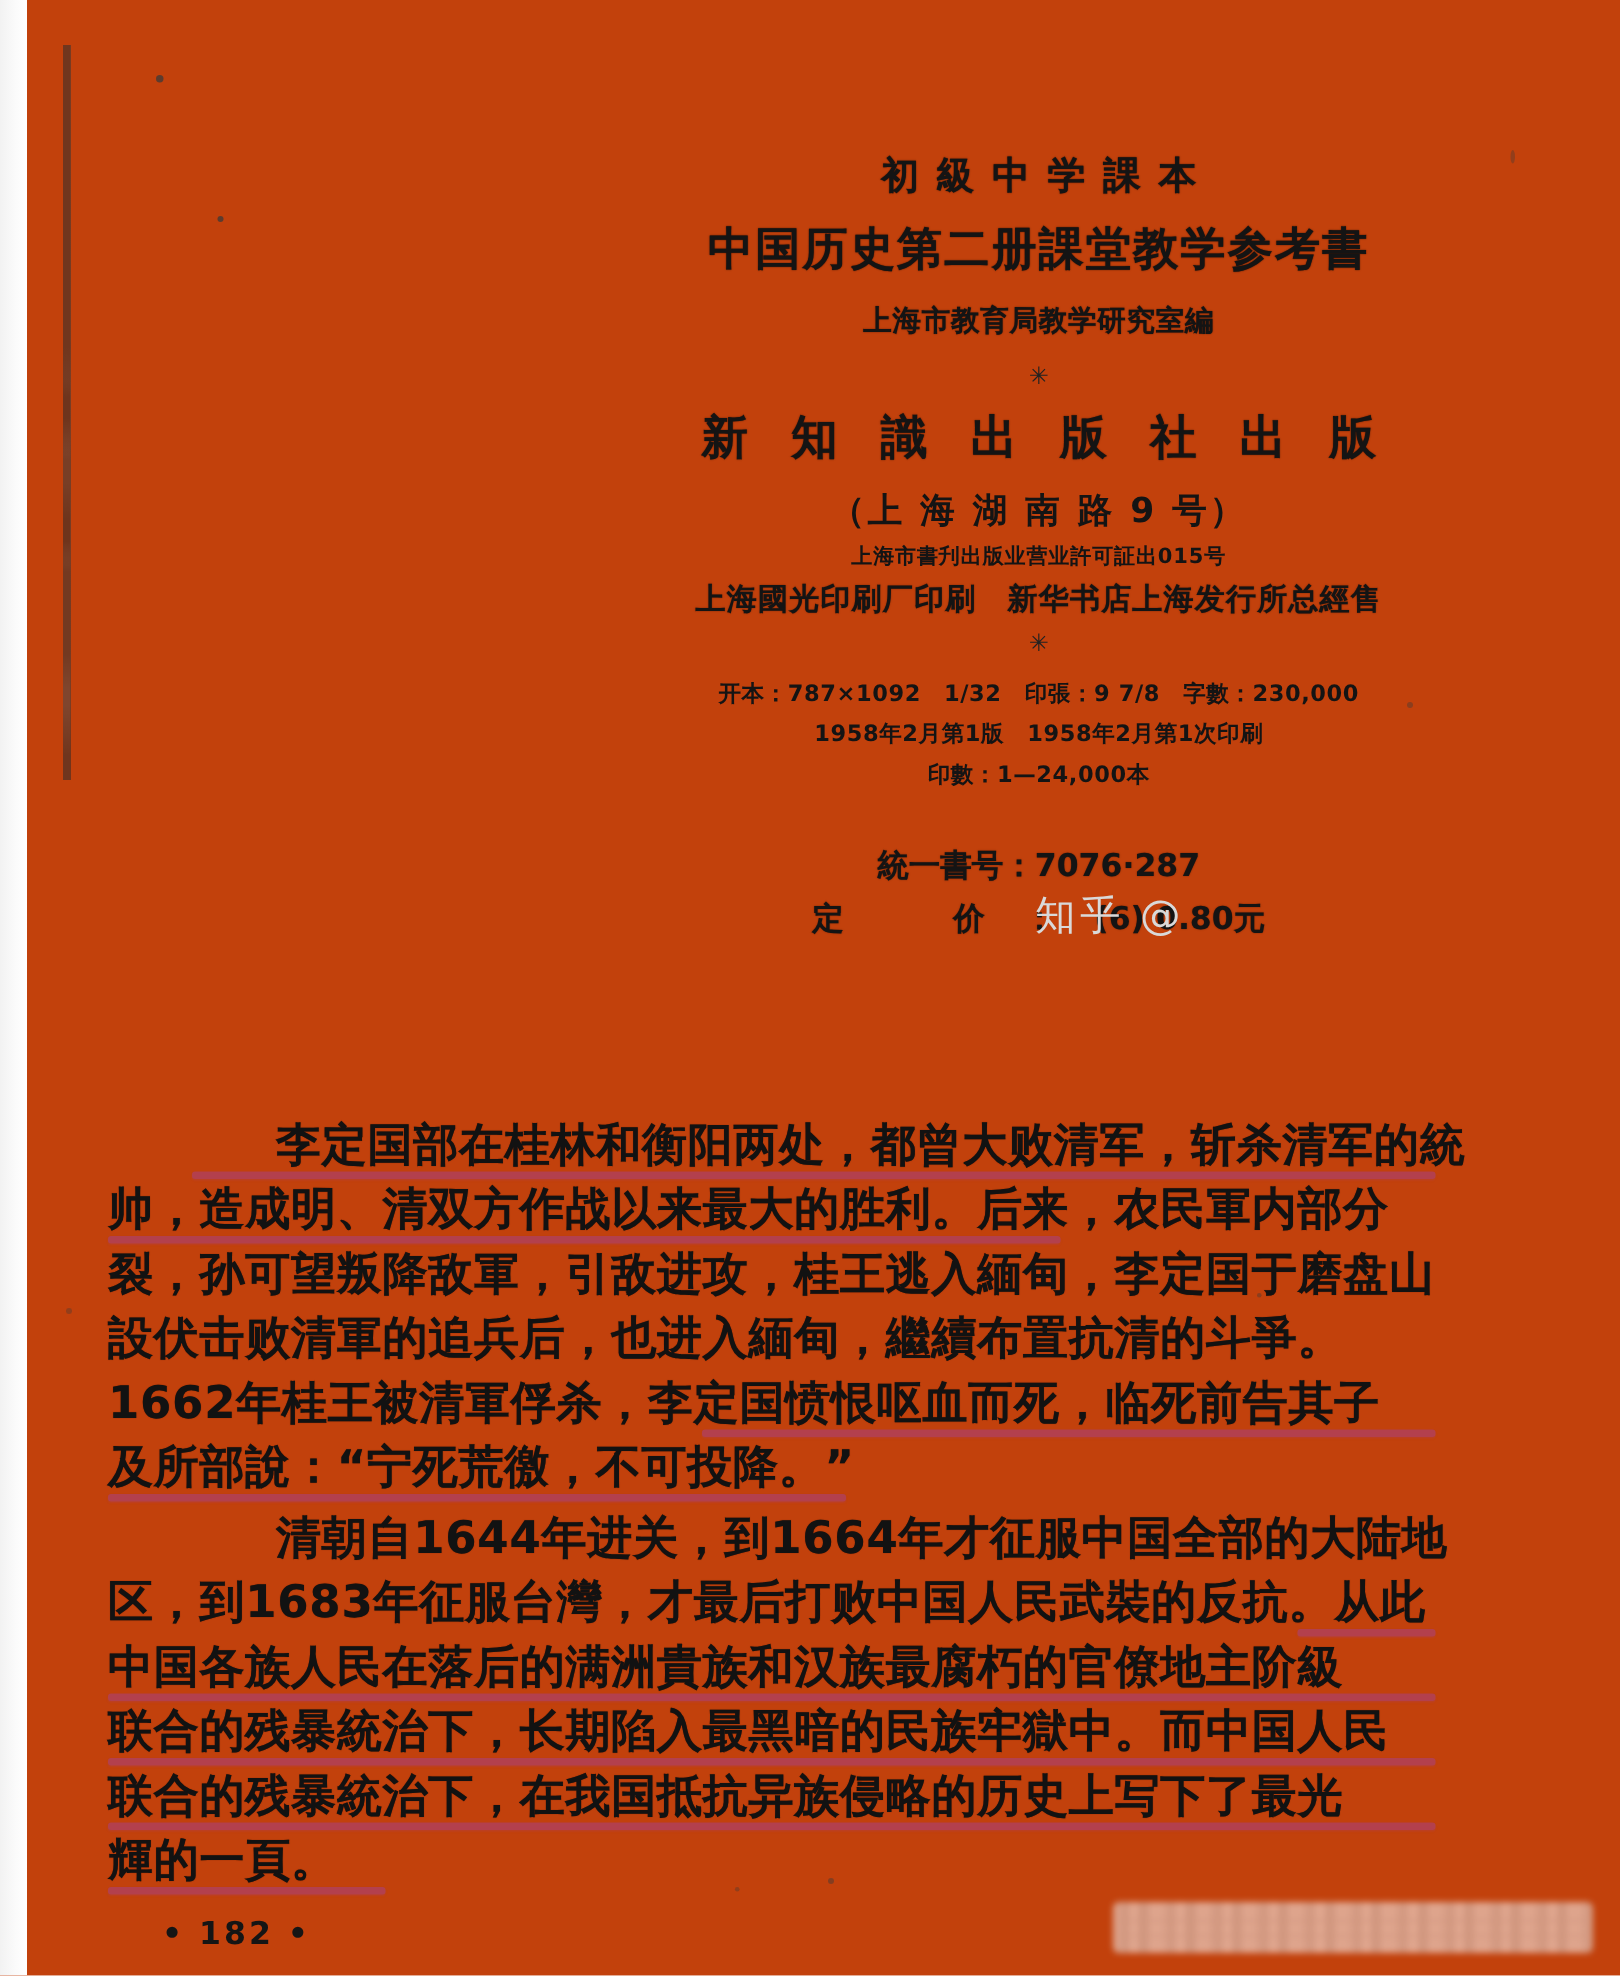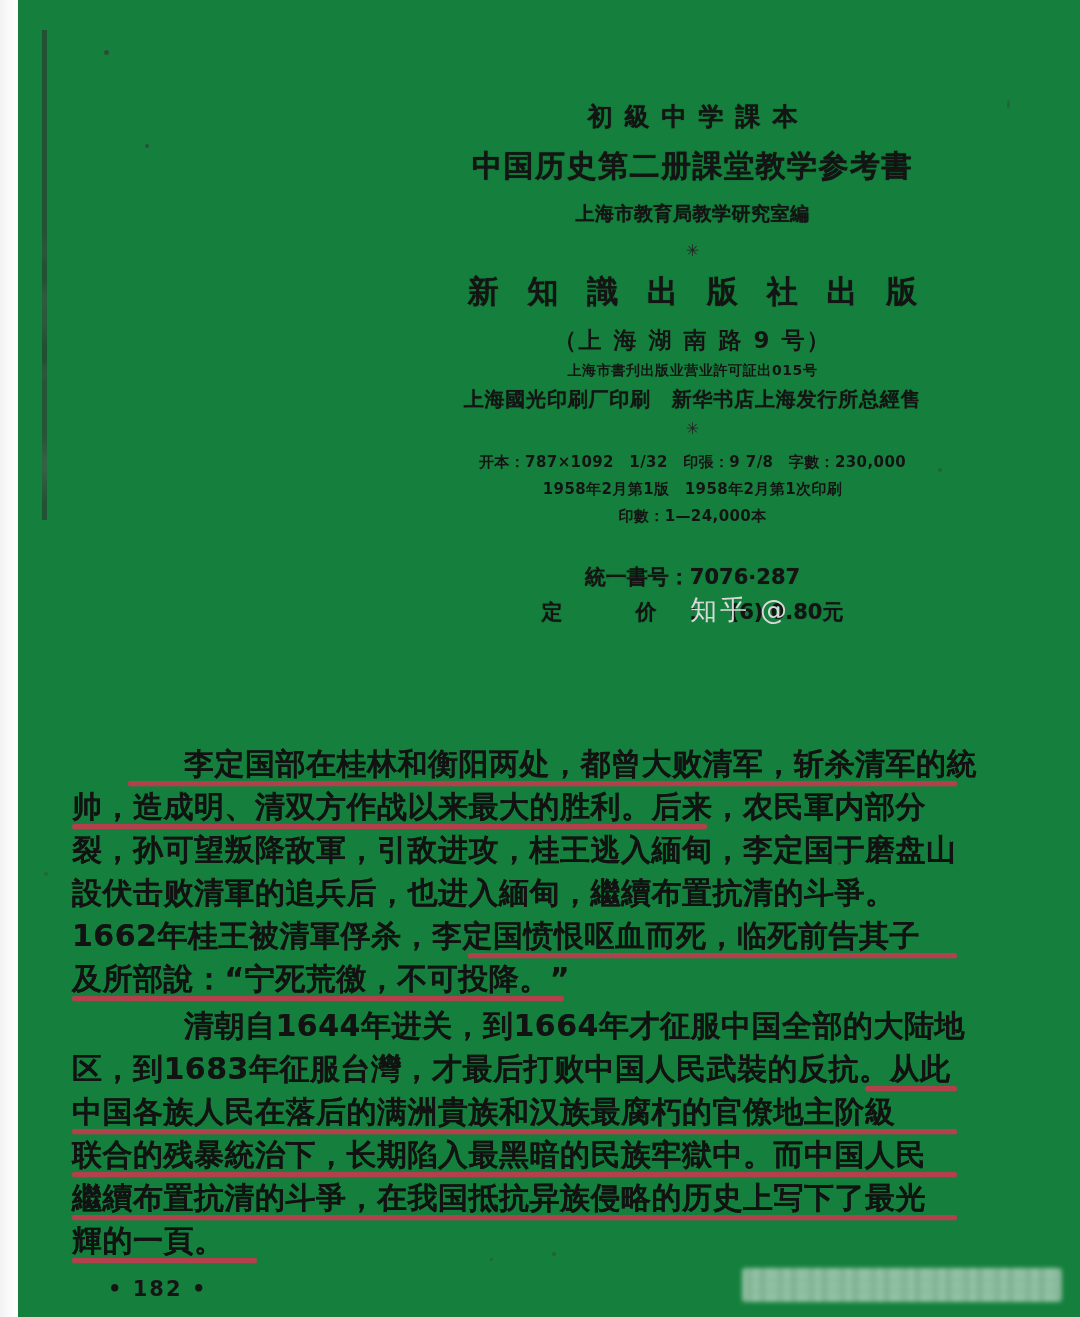--- a/index.html
+++ b/index.html
@@ -8,21 +8,21 @@
     background: #ffffff;
   }
   body {
     font-family: "DejaVu Sans", "Liberation Sans", sans-serif;
   }
 
   #page {
     position: relative;
     width: 1080px;
     height: 1317px;
-    background: #15803d;
+    background: #c2410c;
     overflow: hidden;
   }
 
   
   .scan-left-edge {
     position: absolute;
     left: 0;
     top: 0;
     width: 18px;
     height: 1317px;
@@ -281,21 +281,21 @@
         <div class="line"><span class="txt">裂，孙可望叛降敌軍，引敌进攻，桂王逃入緬甸，李定国于磨盘山</span></div>
         <div class="line"><span class="txt">設伏击败清軍的追兵后，也进入緬甸，繼續布置抗清的斗爭。</span></div>
         <div class="line"><span class="txt">1662年桂王被清軍俘杀，李定国愤恨呕血而死，临死前告其子</span><div class="ul" style="left: 396px; width: 489px; bottom: -1px; background: rgb(179, 64, 77);"></div></div>
         <div class="line"><span class="txt">及所部說：“宁死荒徼，不可投降。”</span><div class="ul" style="left: 0px; width: 492px; bottom: -1px; background: rgb(179, 64, 77);"></div></div>
       </div>
     <div class="para" id="para-2">
         <div class="line indent"><span class="txt">清朝自1644年进关，到1664年才征服中国全部的大陆地</span></div>
         <div class="line"><span class="txt">区，到1683年征服台灣，才最后打败中国人民武裝的反抗。从此</span><div class="ul" style="left: 793px; width: 92px; bottom: -1px; background: rgb(179, 64, 77);"></div></div>
         <div class="line"><span class="txt">中国各族人民在落后的满洲貴族和汉族最腐朽的官僚地主阶級</span><div class="ul" style="left: 0px; width: 885px; bottom: -1px; background: rgb(179, 64, 77);"></div></div>
         <div class="line"><span class="txt">联合的残暴統治下，长期陷入最黑暗的民族牢獄中。而中国人民</span><div class="ul" style="left: 0px; width: 885px; bottom: -1px; background: rgb(179, 64, 77);"></div></div>
-        <div class="line"><span class="txt">繼續布置抗清的斗爭，在我国抵抗异族侵略的历史上写下了最光</span><div class="ul" style="left: 0px; width: 885px; bottom: -1px; background: rgb(179, 64, 77);"></div></div>
+        <div class="line"><span class="txt">联合的残暴統治下，在我国抵抗异族侵略的历史上写下了最光</span><div class="ul" style="left: 0px; width: 885px; bottom: -1px; background: rgb(179, 64, 77);"></div></div>
         <div class="line"><span class="txt">輝的一頁。</span><div class="ul" style="left: 0px; width: 185px; bottom: -1px; background: rgb(179, 64, 77);"></div></div>
       </div>
   </div>
 
   <div class="page-number">• 182 •</div>
 
   <div class="redacted"></div>
 
 </div>
 

